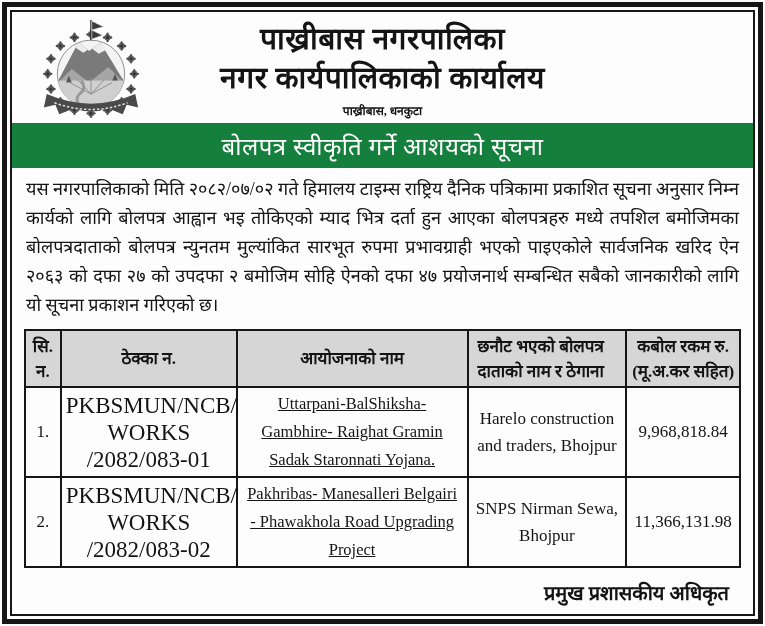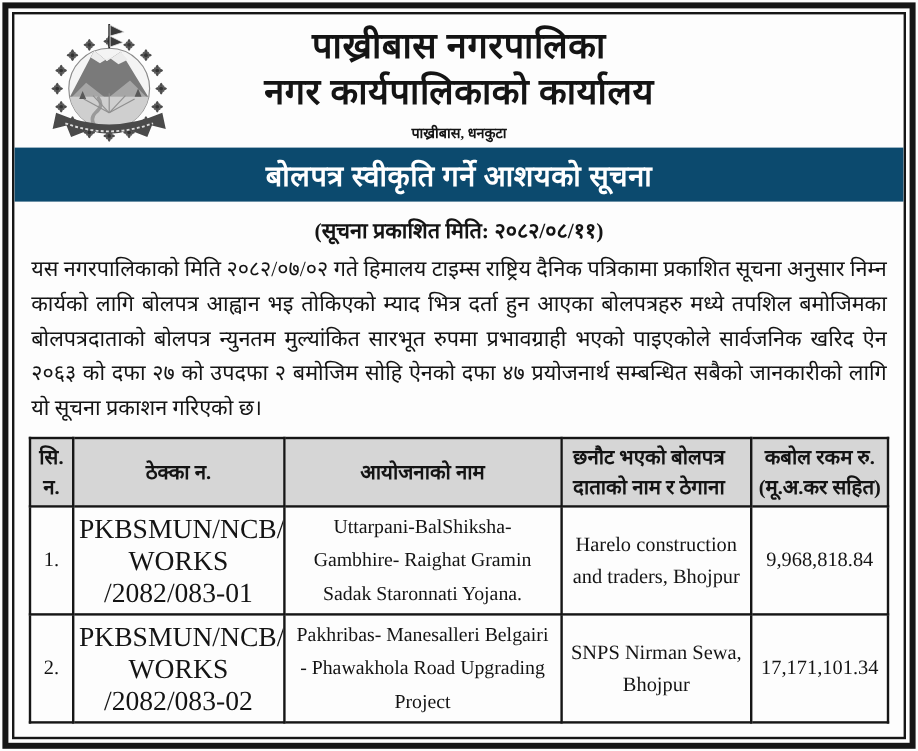--- a/index.html
+++ b/index.html
@@ -20,23 +20,23 @@
   }
   
   .header { position:relative; height:111px; }
   .emblem { position:absolute; left:20px; top:7px; width:118px; height:102px; }
   .titles { text-align:center; padding-top:8px; }
   .title-main { font-size:30px; font-weight:bold; line-height:38px; letter-spacing:0.5px; }
   .title-sub  { font-size:30px; font-weight:bold; line-height:40px; letter-spacing:0.5px; }
   .title-addr { font-size:12px; font-weight:bold; line-height:27px; }
   
   .banner {
-    background:#0c4a6e; color:#ffffff; height:45px;
+    background:#15803d; color:#ffffff; height:45px;
     display:flex; align-items:center; justify-content:center;
-    font-size:24px; font-weight:bold; letter-spacing:0.5px;
+    font-size:24px; font-weight:normal; letter-spacing:0.5px;
   }
   .pubdate { text-align:center; font-weight:bold; font-size:18px; margin:11px 0 0 0; }
   .body-text {
     font-size:18px; line-height:29px; text-align:justify;
     margin:7px 14px 9px 14px;
   }
   
   table.notice-table {
     border-collapse:collapse; width:717px; margin:0 auto;
     table-layout:fixed;
@@ -48,21 +48,21 @@
   .notice-table thead tr { height:57px; }
   .notice-table tbody tr { height:87px; }
   .notice-table th {
     background:#d6d6d6; font-weight:bold; font-size:17px;
     line-height:25px; text-align:center; padding:2px 3px;
   }
   .notice-table th.th-left { text-align:left; padding-left:9px;margin-top:24px; }
   .notice-table td { text-align:center; padding:2px 4px; }
   .td-sn       { font-size:17px; }
   .td-contract { font-size:23px; line-height:27px; }
-  .td-project  { font-size:16.5px; line-height:28px; }
+  .td-project  { font-size:16.5px; line-height:28px;text-decoration:underline; }
   .td-bidder   { font-size:17px; line-height:27px; }
   .td-amount   { font-size:17px; }
   
   .footer {
     text-align:right; font-weight:bold; font-size:20px;
     padding:11px 24px 0 0;
   }
 </style>
 </head>
 <body>
@@ -133,21 +133,20 @@
           <div class="title-main">पाख्रीबास नगरपालिका</div>
           <div class="title-sub">नगर कार्यपालिकाको कार्यालय</div>
           <div class="title-addr">पाख्रीबास, धनकुटा</div>
         </div>
       </div>
 
       <div class="banner">
         <span>बोलपत्र स्वीकृति गर्ने आशयको सूचना</span>
       </div>
 
-      <div class="pubdate">(सूचना प्रकाशित मिति: २०८२/०८/११)</div>
 
       <p class="body-text">यस नगरपालिकाको मिति २०८२/०७/०२ गते हिमालय टाइम्स राष्ट्रिय दैनिक पत्रिकामा प्रकाशित सूचना अनुसार निम्न कार्यको लागि बोलपत्र आह्वान भइ तोकिएको म्याद भित्र दर्ता हुन आएका बोलपत्रहरु मध्ये तपशिल बमोजिमका बोलपत्रदाताको बोलपत्र न्युनतम मुल्यांकित सारभूत रुपमा प्रभावग्राही भएको पाइएकोले सार्वजनिक खरिद ऐन २०६३ को दफा २७ को उपदफा २ बमोजिम सोहि ऐनको दफा ४७ प्रयोजनार्थ सम्बन्धित सबैको जानकारीको लागि यो सूचना प्रकाशन गरिएको छ।</p>
 
       <table class="notice-table">
         <colgroup>
           <col style="width:5%">
           <col style="width:24.6%">
           <col style="width:32.3%">
           <col style="width:22.2%">
           <col style="width:15.9%">
@@ -178,21 +177,21 @@
           </tr>
           <tr>
             <td class="td-sn">2.</td>
             <td class="td-contract">PKBSMUN/NCB/
 WORKS /2082/083-02</td>
             <td class="td-project">Pakhribas- Manesalleri Belgairi
 - Phawakhola Road Upgrading
 Project</td>
             <td class="td-bidder">SNPS Nirman Sewa,
 Bhojpur</td>
-            <td class="td-amount">17,171,101.34</td>
+            <td class="td-amount">11,366,131.98</td>
           </tr>
         </tbody>
       </table>
 
       <div class="footer">प्रमुख प्रशासकीय अधिकृत</div>
 
     </div>
   </div>
 </div>
 

